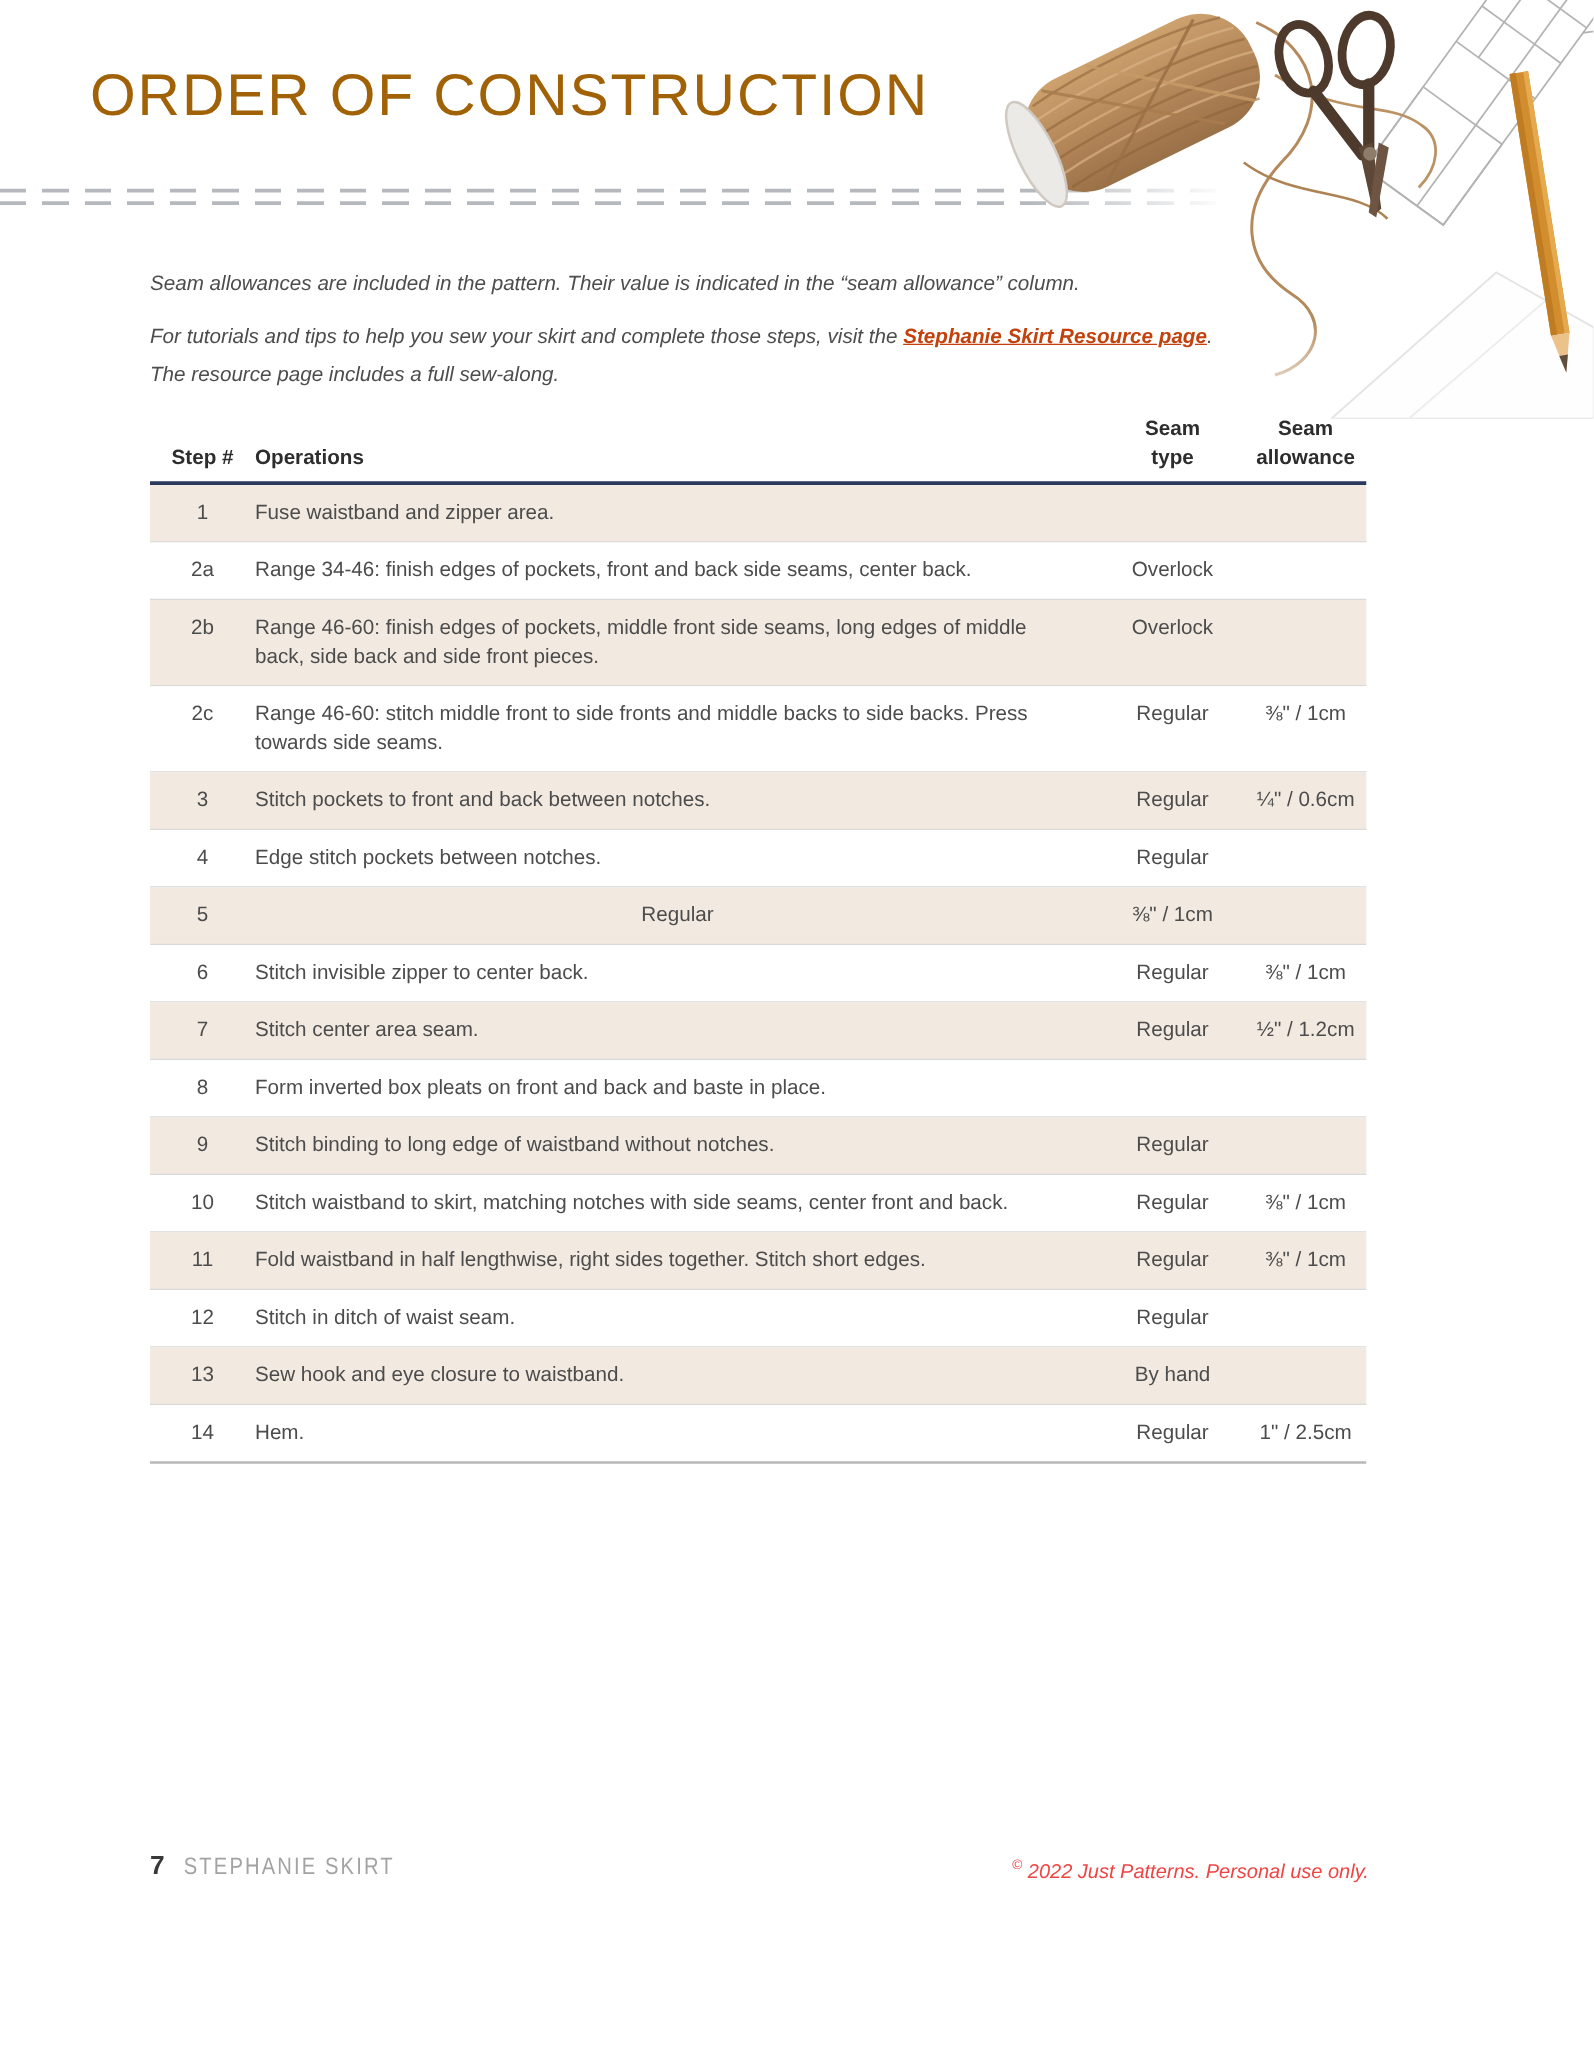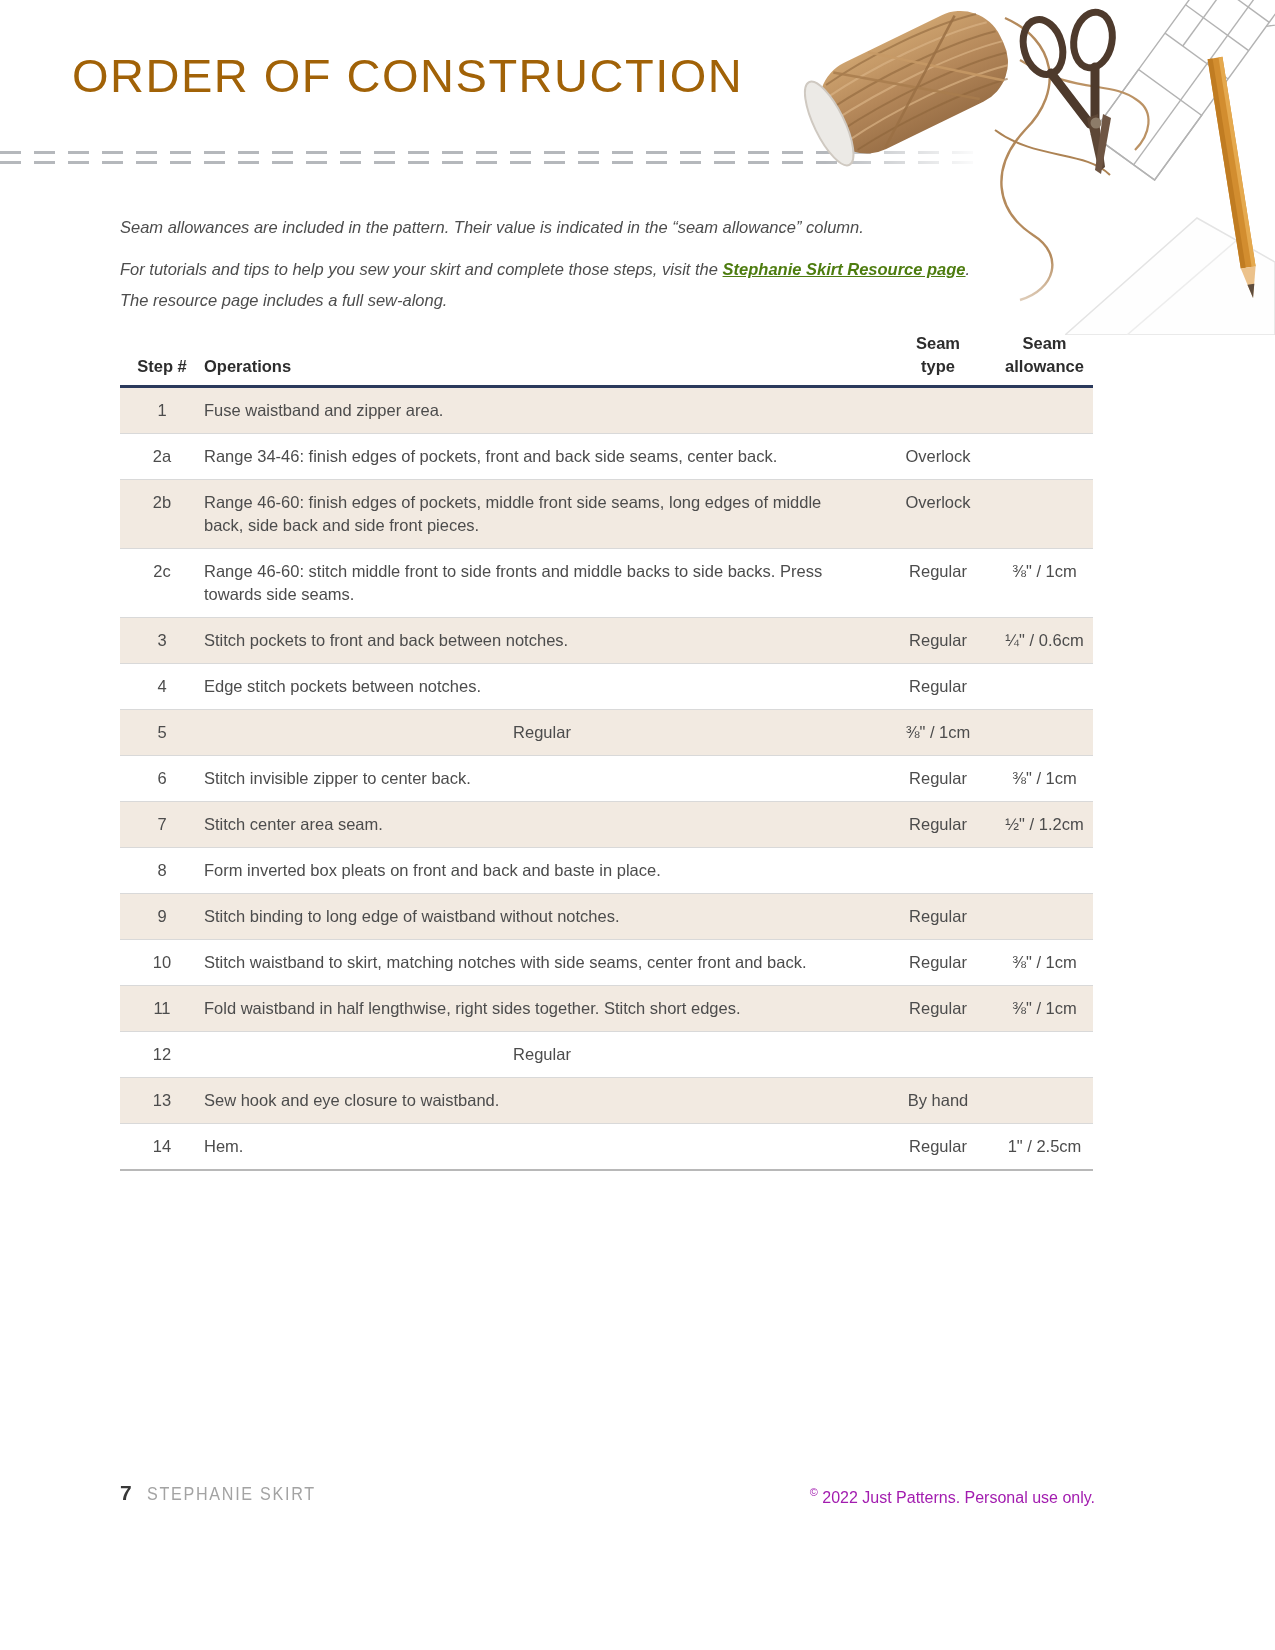--- a/index.html
+++ b/index.html
@@ -23,21 +23,21 @@
   .stitch-bottom { top:161px; }
   
   .header-photo { position:absolute; top:0; right:0; z-index:1; }
   
   .intro {
     position:absolute; left:120px; top:212px; width:1010px; z-index:2;
     font-size:16.5px; line-height:31px; color:#4d4d4d;
   }
   .intro p { margin:0; white-space:nowrap;font-style:italic; }
   .intro .para2 { margin-top:11px; }
-  .resource-link { color:#4d7c0f; font-weight:bold; text-decoration:underline; cursor:pointer; }
+  .resource-link { color:#c2410c; font-weight:bold; text-decoration:underline; cursor:pointer; }
   
   .op-table { position:absolute; left:120px; top:332px; width:973px; z-index:2; font-size:16.5px; }
   .t-head {
     display:grid; grid-template-columns:84px 676px 116px 97px;
     align-items:end; padding-bottom:7px; border-bottom:3px solid #2b3a5c;
     font-weight:bold; color:#2d2d2d; line-height:23px;
   }
   .t-head .h-step { text-align:center; }
   .t-head .h-type, .t-head .h-allow { text-align:center; white-space:pre-line; }
   .t-row {
@@ -51,21 +51,21 @@
   .cell-op { padding-right:18px; }
   .cell-type { text-align:center; }
   .cell-allow { text-align:center; white-space:nowrap; }
   
   .footer-left { position:absolute; left:120px; top:1481px; z-index:2; display:flex; align-items:baseline; gap:15px; }
   .page-number { font-size:21px; font-weight:bold; color:#383838; }
   .pattern-name {
     font-size:19px; color:#a3a3a3; letter-spacing:2px;
     transform:scaleX(0.85); transform-origin:left center; white-space:nowrap;
   }
-  .footer-right { position:absolute; right:180px; top:1486px; z-index:2; font-size:16px; color:#a21caf; white-space:nowrap; }
+  .footer-right { position:absolute; right:180px; top:1486px; z-index:2; font-size:16px; color:#ef4444; white-space:nowrap;font-style:italic; }
   .copy-sym { font-size:11px; vertical-align:7px; }
   .brand-logo {
     position:absolute; left:1126px; top:1496px; z-index:1;
     font-family:"Liberation Serif","DejaVu Serif",serif;
     font-size:112px; line-height:1; color:#dddddd; white-space:nowrap;
   }
   .brand-logo .logo-p { margin-left:-26px; }
 </style>
 </head>
 <body>
@@ -242,20 +242,21 @@
       <div class="cell-allow">⅜" / 1cm</div>
     </div>
         <div class="t-row beige">
       <div class="cell-step">11</div>
       <div class="cell-op">Fold waistband in half lengthwise, right sides together. Stitch short edges.</div>
       <div class="cell-type">Regular</div>
       <div class="cell-allow">⅜" / 1cm</div>
     </div>
         <div class="t-row">
       <div class="cell-step">12</div>
+      <div class="cell-op">Stitch in ditch of waist seam.</div>
       <div class="cell-type">Regular</div>
       <div class="cell-allow"></div>
     </div>
         <div class="t-row beige">
       <div class="cell-step">13</div>
       <div class="cell-op">Sew hook and eye closure to waistband.</div>
       <div class="cell-type">By hand</div>
       <div class="cell-allow"></div>
     </div>
         <div class="t-row">

